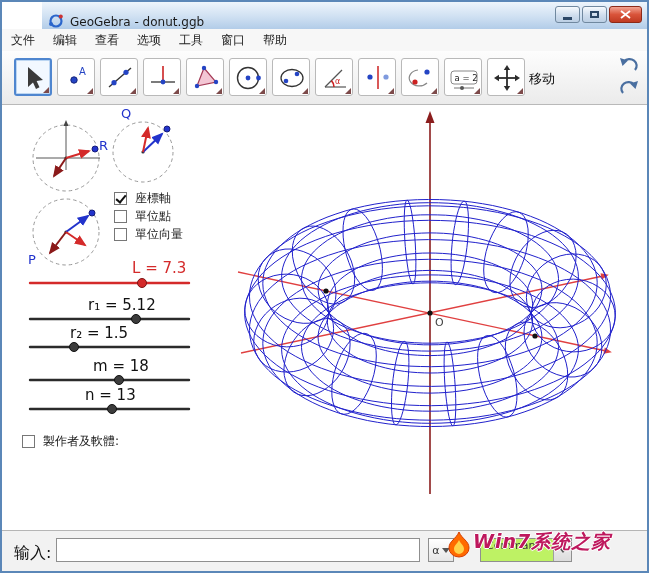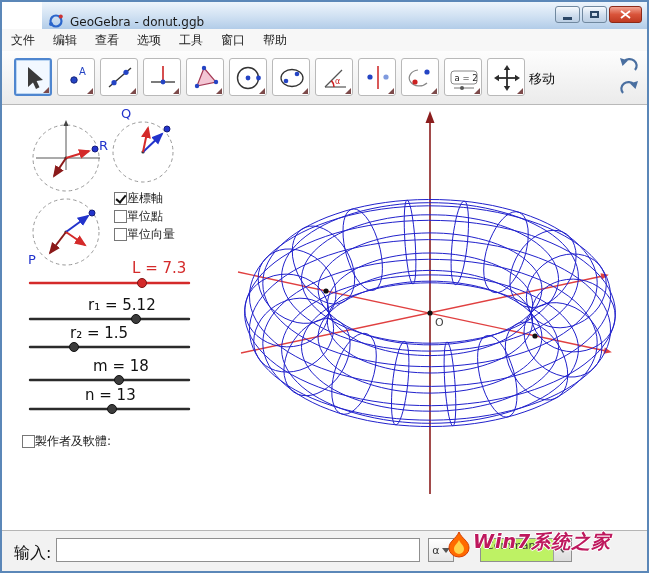--- a/index.html
+++ b/index.html
@@ -31,21 +31,21 @@
       border-left:6px solid transparent;border-bottom:6px solid #7d4a4a;}
   .mode-label{position:absolute;left:527px;top:19px;font-size:13px;color:#111;}
   .hbtn{position:absolute;right:6px;width:24px;height:22px;display:flex;align-items:center;justify-content:center;}
   
   .client{position:absolute;left:0;top:102px;right:0;height:426px;background:#fff;z-index:1;}
   .canvas{position:absolute;left:0;top:0;width:649px;height:573px;pointer-events:none;z-index:2;}
   .dashc{fill:none;stroke:#999;stroke-width:1;stroke-dasharray:3.5 3;}
   .olabel{position:absolute;z-index:3;}
   .plabel{position:absolute;z-index:3;font-size:13px;color:#2233cc;}
   .slabel{position:absolute;z-index:3;font-size:15px;color:#111;}
-  .gcheck{position:absolute;display:flex;align-items:center;gap:0;z-index:3;}
+  .gcheck{position:absolute;display:flex;align-items:center;gap:8px;z-index:3;}
   .cbox{width:13px;height:13px;border:1px solid #777;background:#fff;box-sizing:border-box;position:relative;flex:0 0 13px;}
   .cbox.on::after{content:"";position:absolute;left:3px;top:0;width:4px;height:8px;
                   border-right:2px solid #111;border-bottom:2px solid #111;transform:rotate(40deg);}
   .clabel{font-size:12px;color:#1a1a1a;white-space:nowrap;}
   
   .inputbar{position:absolute;left:0;right:0;top:528px;height:40px;background:#f2f2f2;
             border-top:1px solid #b5b5b5;z-index:4;}
   .inlabel{position:absolute;left:12px;top:12px;font-size:16px;color:#111;}
   .cmdinput{position:absolute;left:54px;top:7px;width:364px;height:24px;box-sizing:border-box;
             border:1px solid #8f8f8f;background:#fff;font-size:12px;padding:0 4px;

